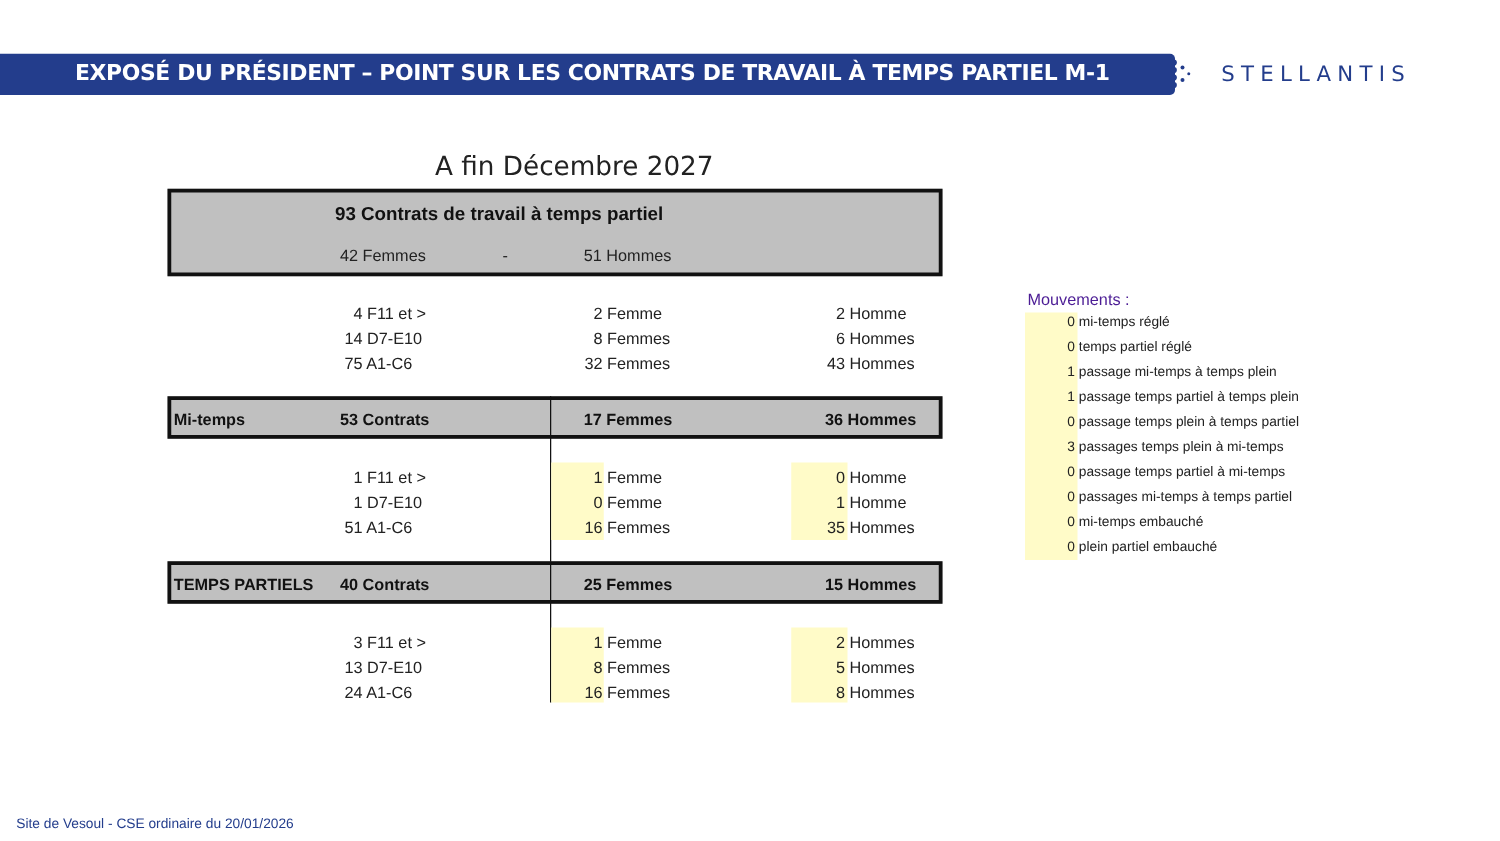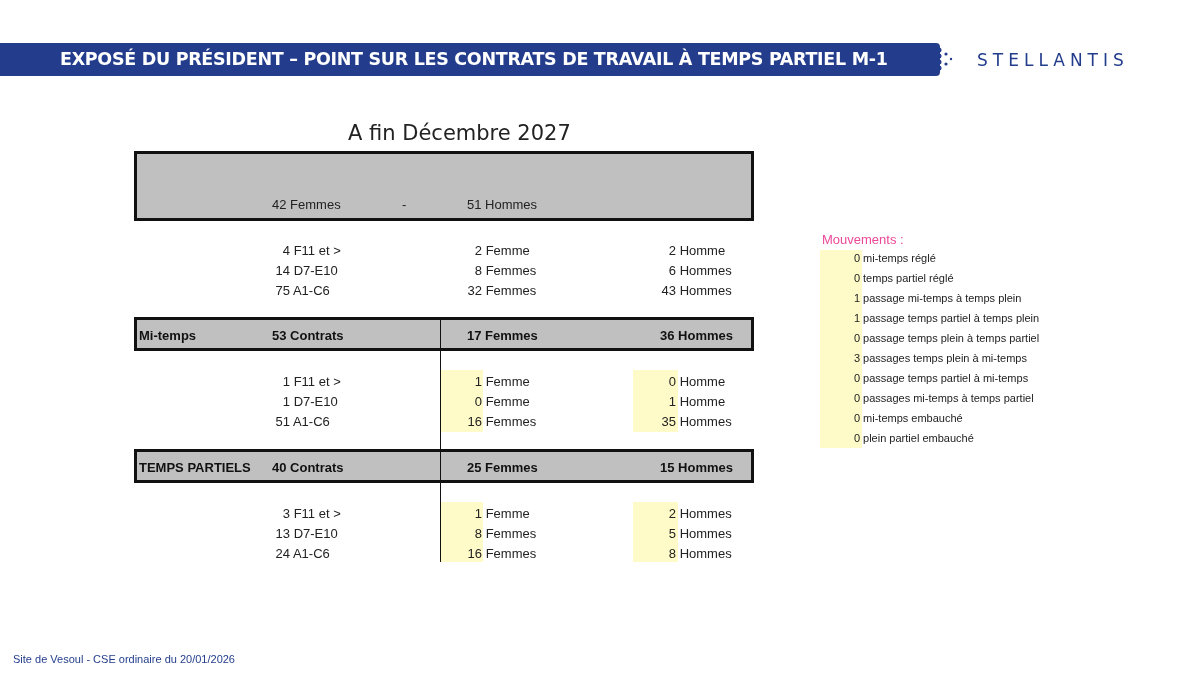--- a/index.html
+++ b/index.html
@@ -37,21 +37,21 @@
 
   .row { position: absolute; font-size: 13px; color: #222; white-space: nowrap; }
   .num-r { display: inline-block; text-align: right; }
 
   .section-box { left: 134px; width: 620px; height: 34px; }
   .section-box span { position: absolute; top: 8px; font-weight: bold; font-size: 13px; color: #111; }
   .vline { position: absolute; left: 440px; width: 1px; background: #111; }
 
   .hl { position: absolute; background: #fffbc8; }
 
-  .mov-title { position: absolute; left: 822px; top: 232px; font-size: 13px; color: #ec4899; }
+  .mov-title { position: absolute; left: 822px; top: 232px; font-size: 13px; color: #4c1d95; }
   .mov-hl { position: absolute; left: 820px; top: 250px; width: 42px; height: 198px; background: #fffbc8; }
   .mov-item { position: absolute; left: 826px; font-size: 11px; white-space: nowrap; }
   .mov-item .n { display: inline-block; width: 34px; text-align: right; }
 
   .footer-left { position: absolute; left: 13px; top: 653px; font-size: 11px; color: #233d8c; }
   .footer-right { position: absolute; left: 1215px; top: 652px; font-size: 16px; color: #233d8c; }
 </style>
 </head>
 <body>
 
@@ -65,20 +65,21 @@
     <circle cx="4" cy="23" r="2.5" fill="#233d8c"></circle>
   <circle cx="11" cy="9" r="1.6" fill="#233d8c"></circle>
     <circle cx="11" cy="19" r="1.6" fill="#233d8c"></circle>
   <circle cx="16" cy="14" r="1.2" fill="#233d8c"></circle>
 </svg>
 <div class="logo">STELLANTIS</div>
 
 <div class="subtitle">A fin Décembre 2027</div>
 
 <div class="box summary-box">
+  <div class="main">93  Contrats de travail à temps partiel</div>
   <div class="f">42 Femmes</div>
   <div class="dash">-</div>
   <div class="h">51 Hommes</div>
 </div>
 
 <div class="row" style="left:270px;top:243px;"><span class="num-r" style="width:20px">4</span> <span>F11 et &gt;</span></div>
 <div class="row" style="left:270px;top:263px;"><span class="num-r" style="width:20px">14</span> <span>D7-E10</span></div>
 <div class="row" style="left:270px;top:283px;"><span class="num-r" style="width:20px">75</span> <span>A1-C6</span></div>
 
 <div class="row" style="left:460px;top:243px;"><span class="num-r" style="width:22px">2</span> <span>Femme</span></div>

